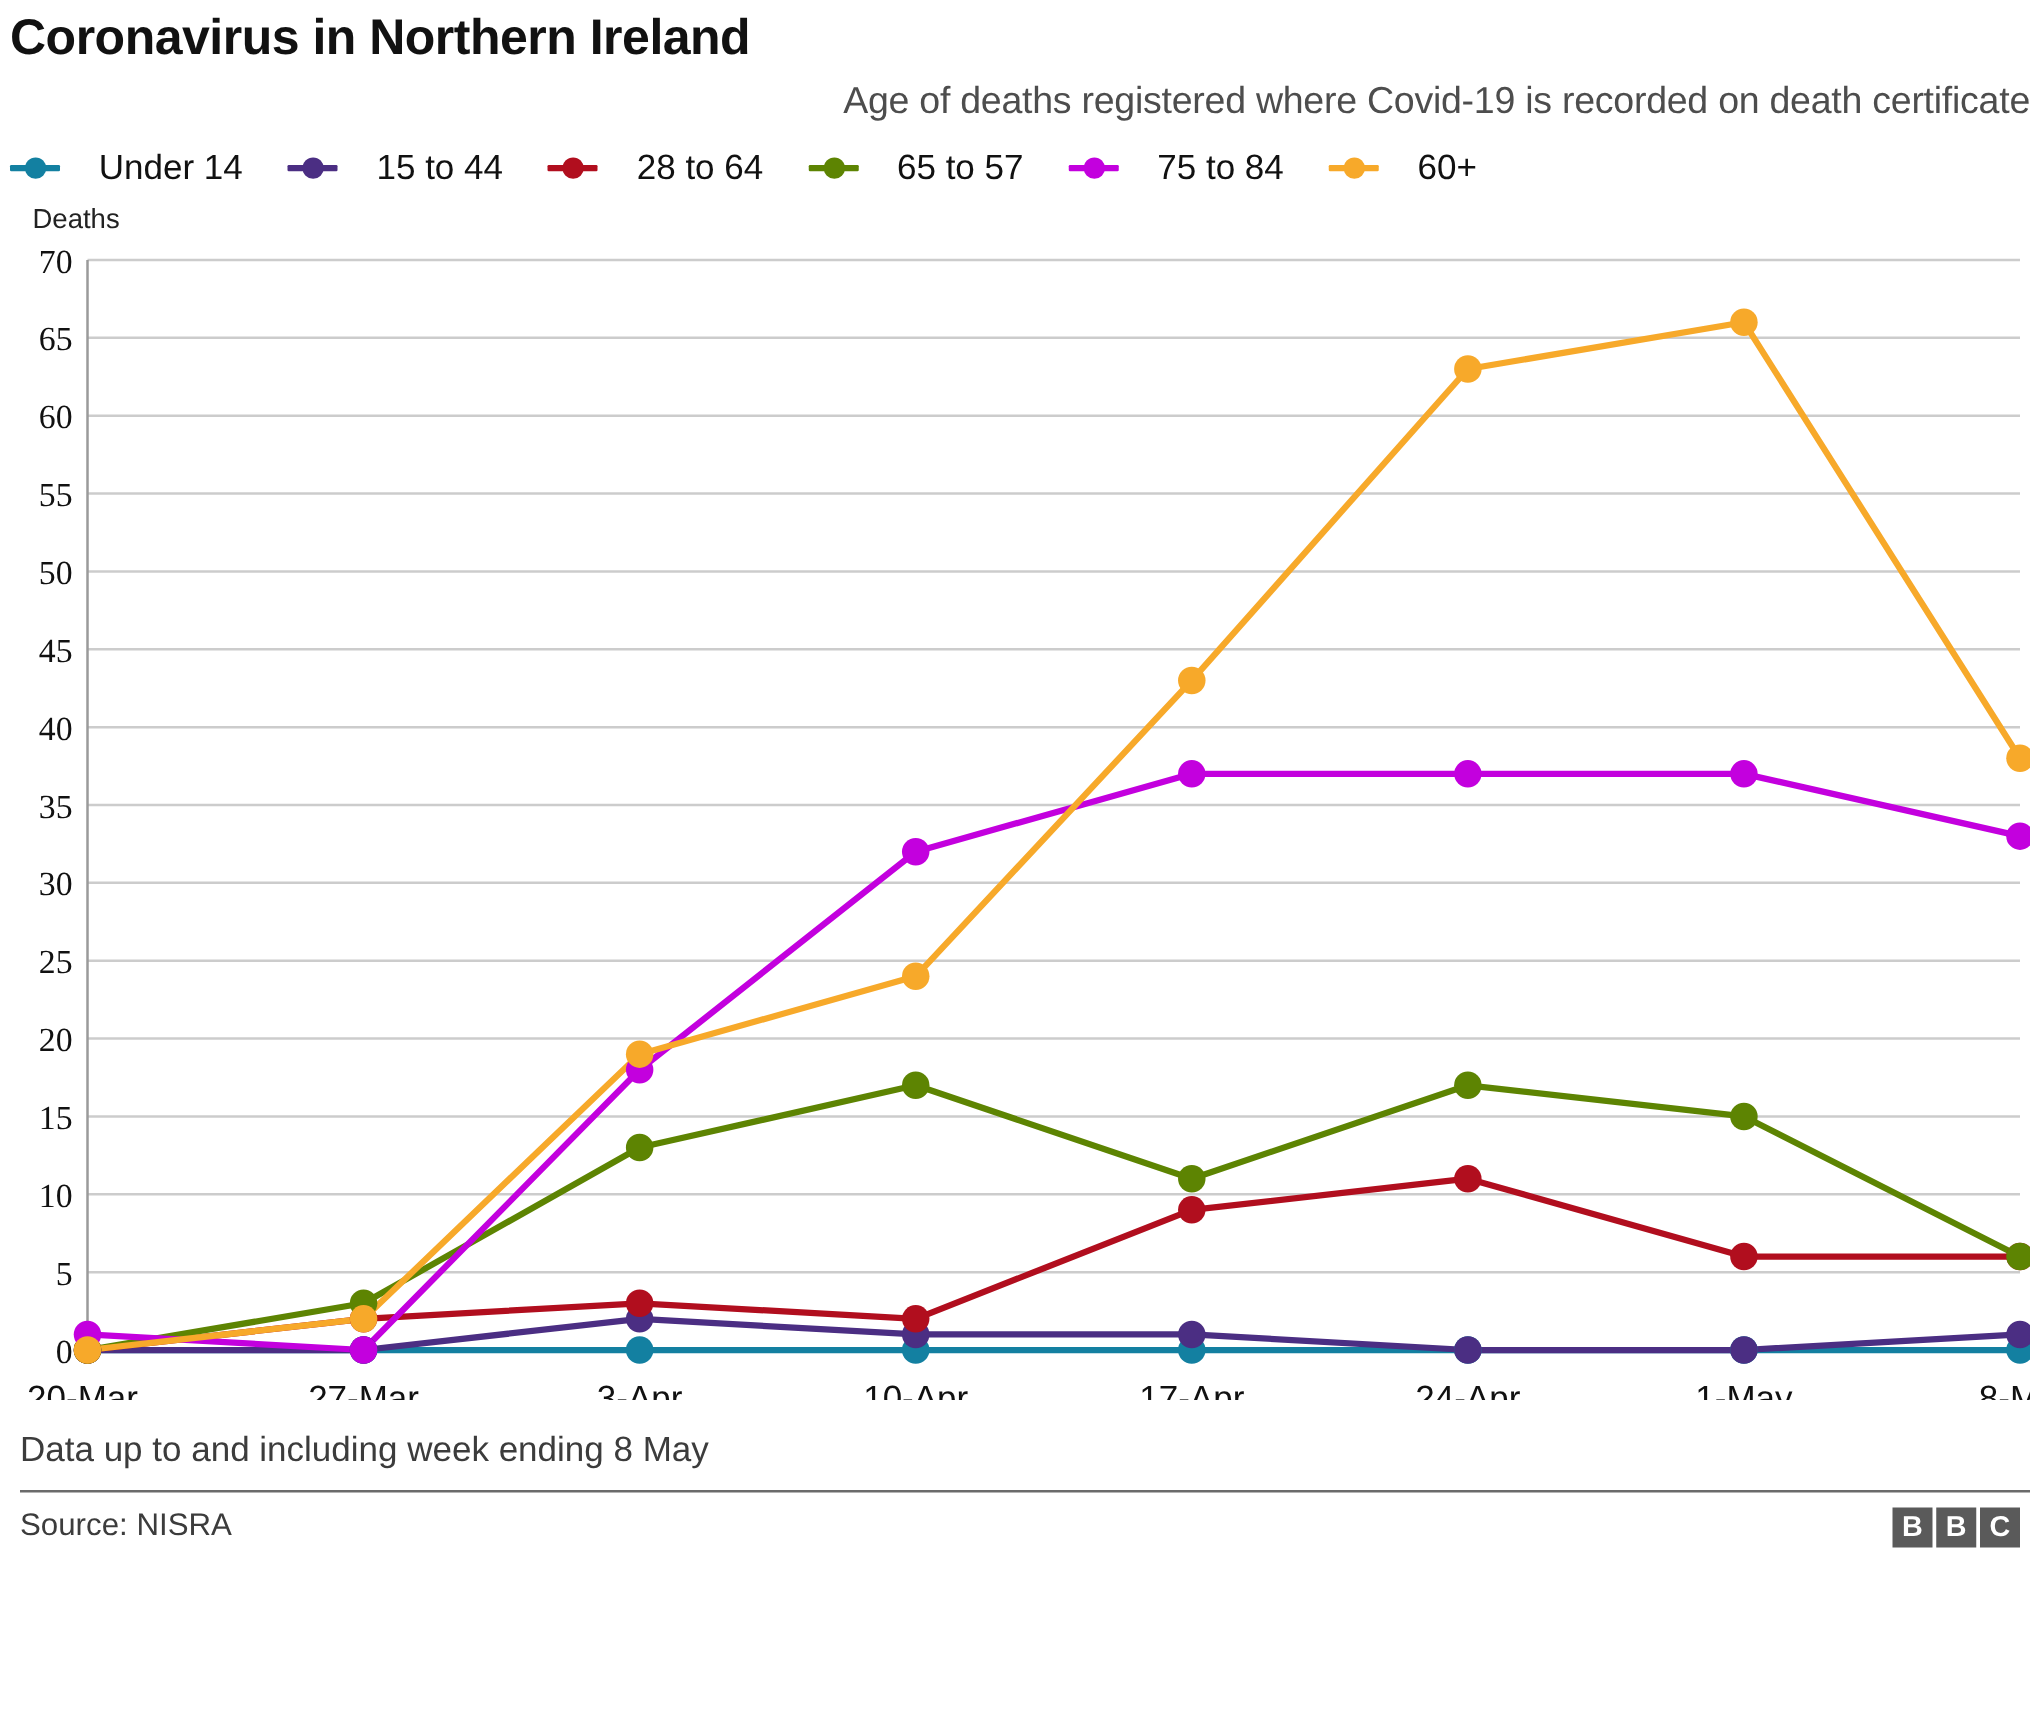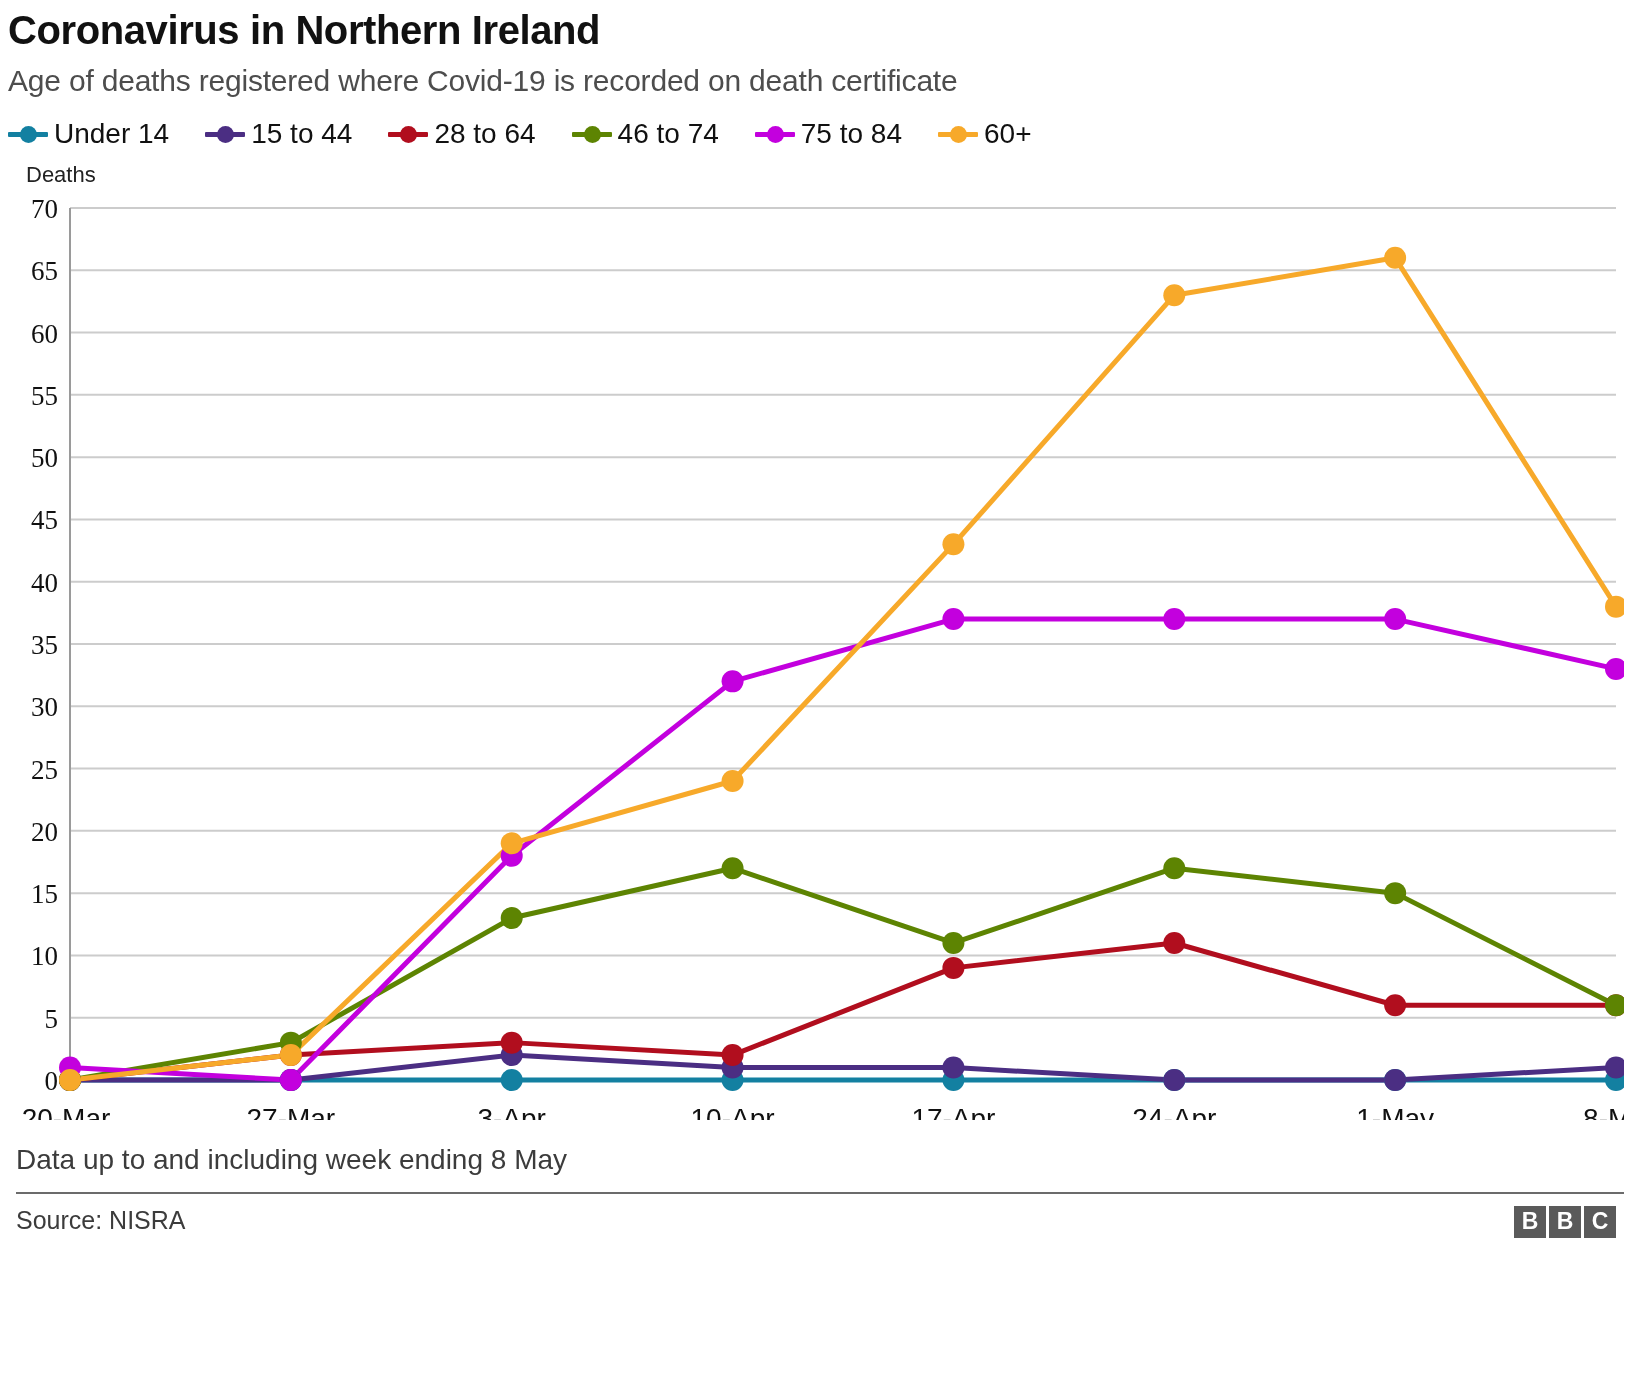--- a/index.html
+++ b/index.html
@@ -23,32 +23,34 @@
     letter-spacing: -0.4px;
     line-height: 1.1;
     padding-top: 8px;
   }
   .subtitle {
     font-size: 30px;
     color: #4d4d4d;
     line-height: 1.25;
     padding-top: 10px;
     letter-spacing: -0.2px;
+    text-align: right;
   }
   .legend {
     display: flex;
     align-items: center;
     gap: 0px;
     padding-top: 20px;
     height: 48px;
   }
   .legend-item {
     display: flex;
     align-items: center;
     margin-right: 36px;
+    gap: 25px;
   }
   .legend-marker {
     position: relative;
     width: 40px;
     height: 24px;
     display: inline-block;
     flex: none;
   }
   .legend-marker .bar {
     position: absolute;
@@ -161,21 +163,21 @@
           <span class="bar" style="background: rgb(177, 14, 30);"></span>
           <span class="dot" style="background: rgb(177, 14, 30);"></span>
         </span>
         <span class="legend-label">28 to 64</span>
       </div>
       <div class="legend-item">
         <span class="legend-marker">
           <span class="bar" style="background: rgb(93, 132, 2);"></span>
           <span class="dot" style="background: rgb(93, 132, 2);"></span>
         </span>
-        <span class="legend-label">46 to 74</span>
+        <span class="legend-label">65 to 57</span>
       </div>
       <div class="legend-item">
         <span class="legend-marker">
           <span class="bar" style="background: rgb(195, 0, 222);"></span>
           <span class="dot" style="background: rgb(195, 0, 222);"></span>
         </span>
         <span class="legend-label">75 to 84</span>
       </div>
       <div class="legend-item">
         <span class="legend-marker">

